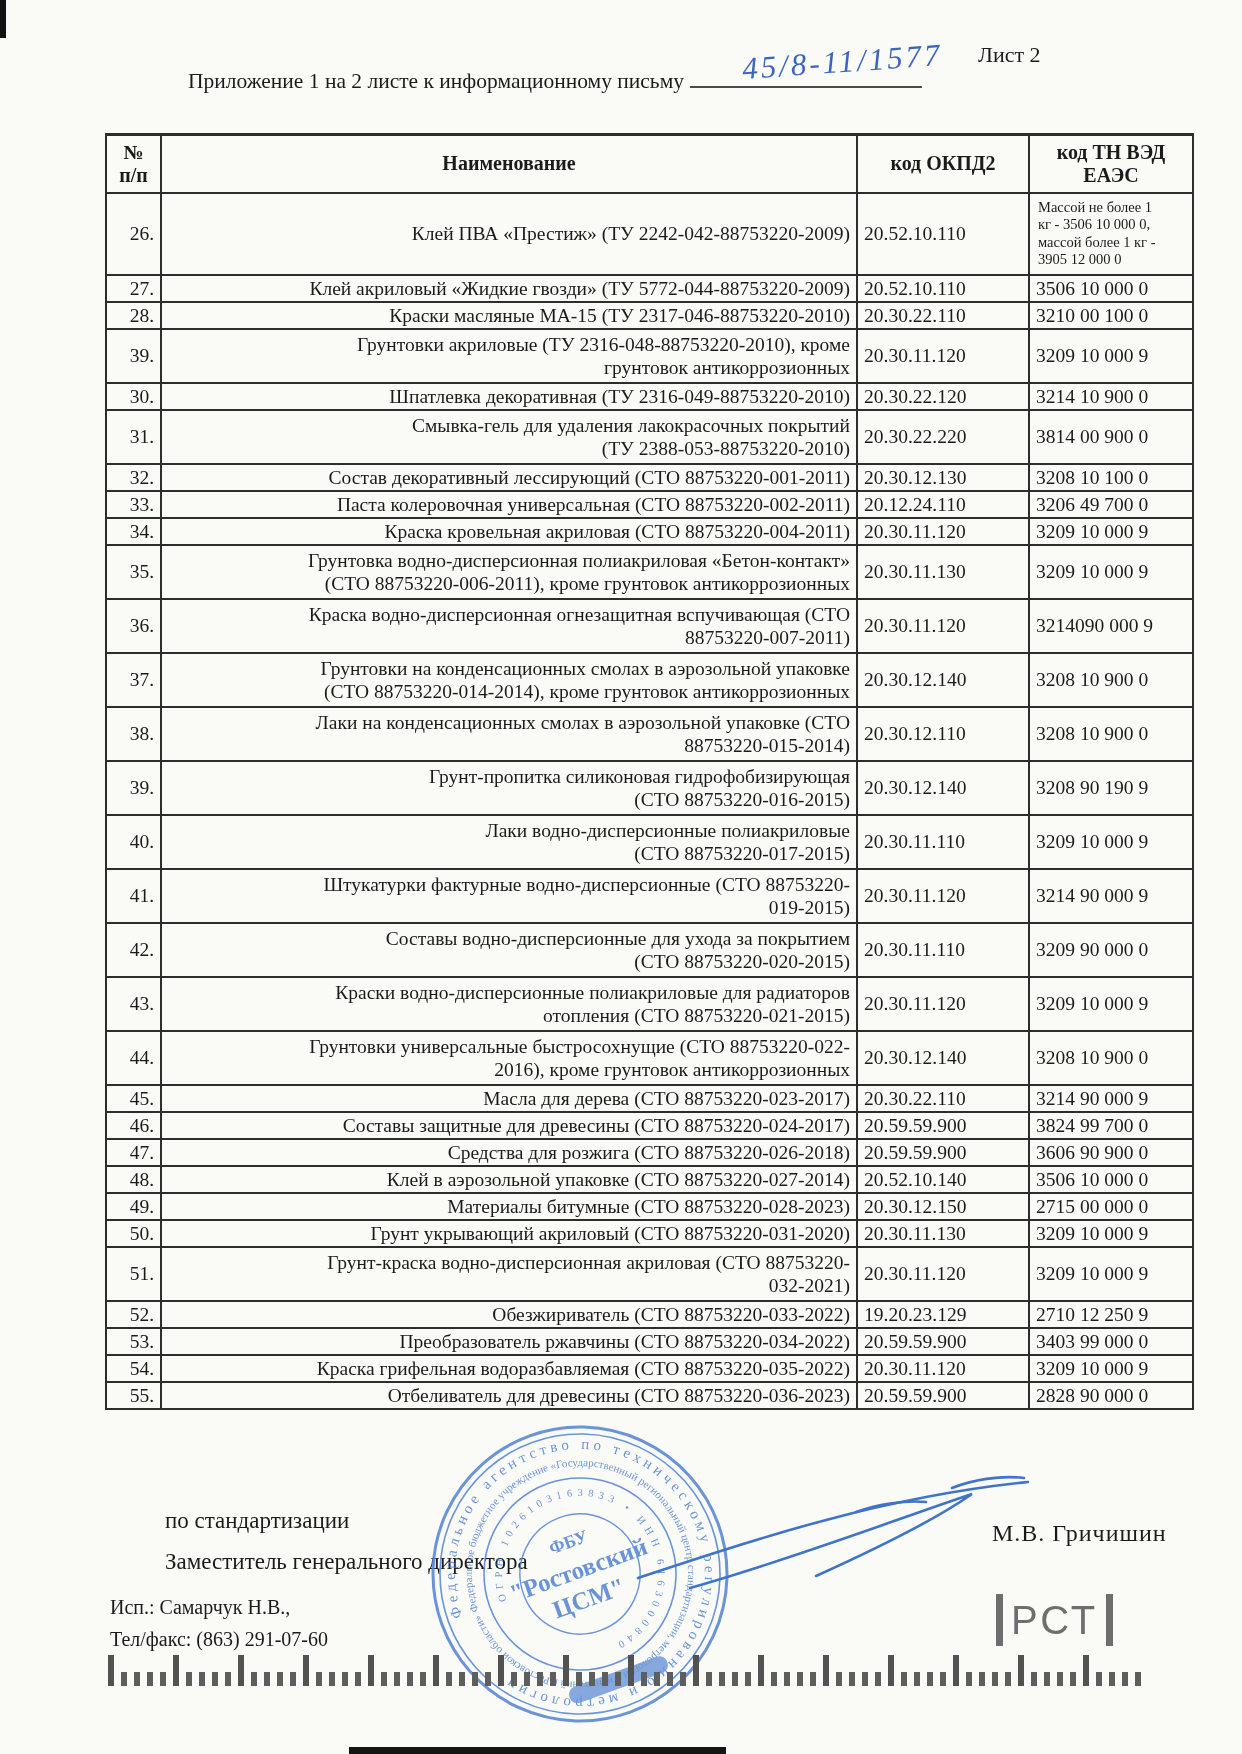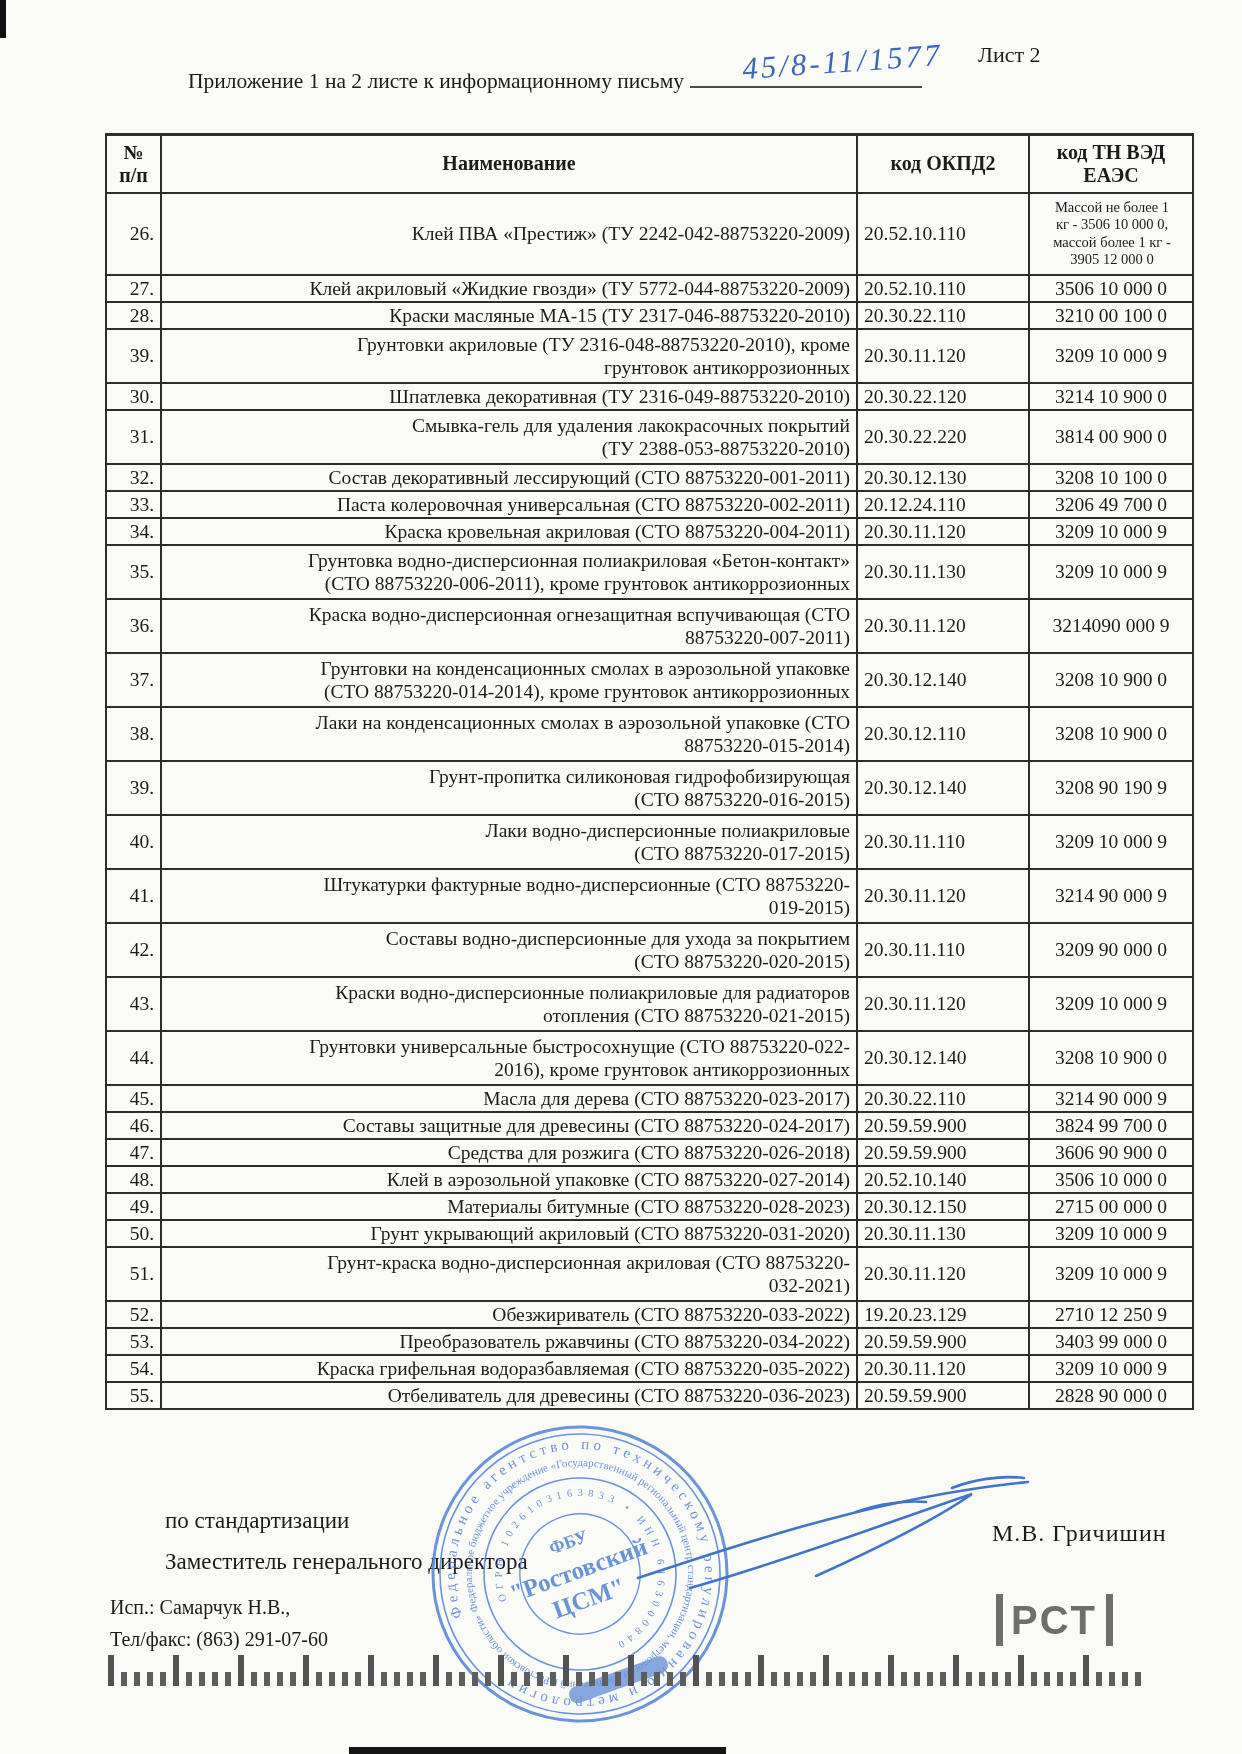--- a/index.html
+++ b/index.html
@@ -30,42 +30,42 @@
   table.doc col.c4{width:164px}
   table.doc th,table.doc td{border:2px solid #2d2d2d;box-sizing:border-box}
   table.doc th{
     font-size:20px;font-weight:bold;text-align:center;vertical-align:middle;
     height:58px;white-space:pre-line;border-top-width:3px;line-height:1.15;padding:2px
   }
   table.doc td{font-size:19.5px;line-height:1.18;padding:1px 6px;vertical-align:middle}
   td.c-num{vertical-align:bottom;text-align:right;padding-left:9px}
   td.c-name{text-align:right;padding-left:24px;white-space:pre-line}
   td.c-okpd2{text-align:left}
-  td.c-tnved{text-align:center}
-  td.c-tnved.small{font-size:14.5px;text-align:center;padding-left:8px;line-height:1.2;white-space:pre-line}
+  td.c-tnved{}
+  td.c-tnved.small{font-size:14.5px;text-align:left;padding-left:8px;line-height:1.2;white-space:pre-line}
   tr.single td{height:27px}
   tr.tall td{height:54px}
   tr.row-26 td{height:82px}
 
   
   .signer-position{position:absolute;left:165px;top:1500px;font-size:23px;line-height:1.8}
   .signer-name{position:absolute;left:992px;top:1520px;font-size:24px;letter-spacing:1px}
   .executor{position:absolute;left:110px;top:1596px;font-size:20px}
   .phone{position:absolute;left:110px;top:1628px;font-size:20px}
 
   
   .stamp{position:absolute;left:428px;top:1422px;width:304px;height:304px;opacity:.82}
 
   
   .signature{position:absolute;left:620px;top:1460px;width:440px;height:150px}
 
   
   .rst-mark{position:absolute;left:996px;top:1594px;display:flex;align-items:center;gap:8px;color:#6e6e6e}
   .rst-mark .rbar{width:7px;height:52px;background:#6e6e6e}
-  .rst-mark .rtxt{font-family:"Liberation Sans","DejaVu Sans",sans-serif;font-weight:bold;font-size:40px;letter-spacing:3px}
+  .rst-mark .rtxt{font-family:"Liberation Sans","DejaVu Sans",sans-serif;font-weight:normal;font-size:40px;letter-spacing:3px}
   .barcode{position:absolute;left:108px;top:1648px;width:1058px;height:38px;display:flex;align-items:flex-end;gap:7px}
   .barcode .bar{width:6px;height:14px;background:#5e5e5e;flex:none}
   .barcode .bar.tall{height:31px;background:#525252}
 </style>
 </head>
 <body>
 
 <div class="corner-mark"></div>
 <div class="bottom-strip"></div>
 

